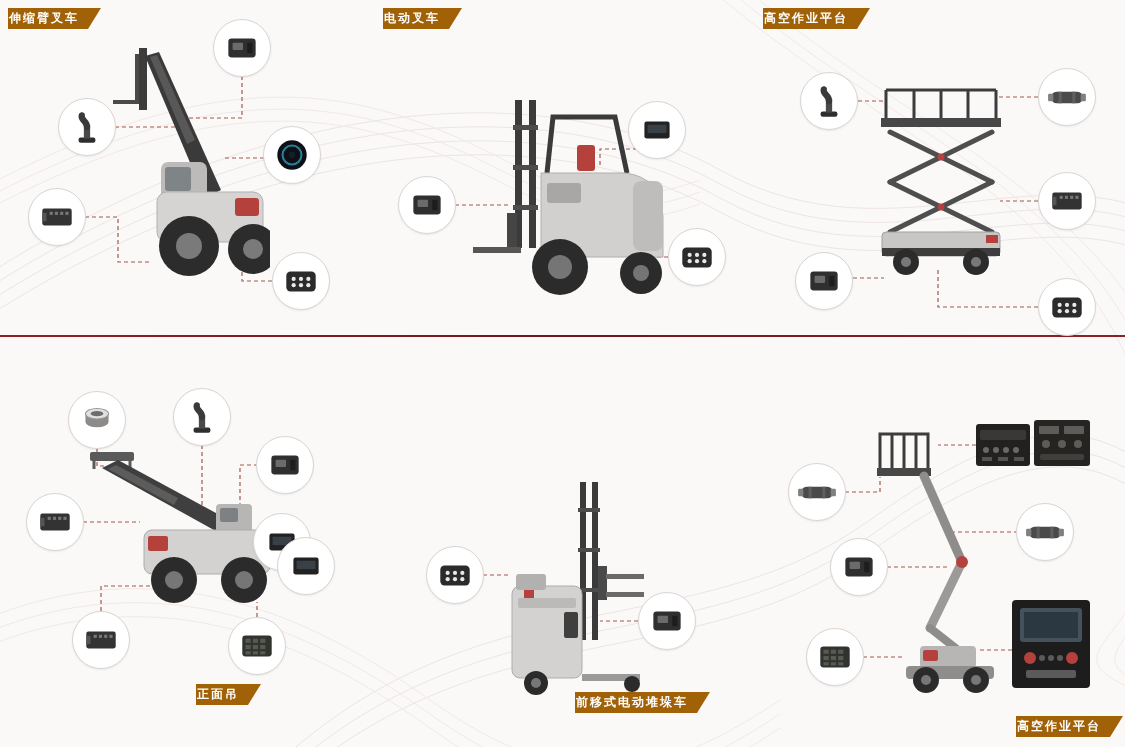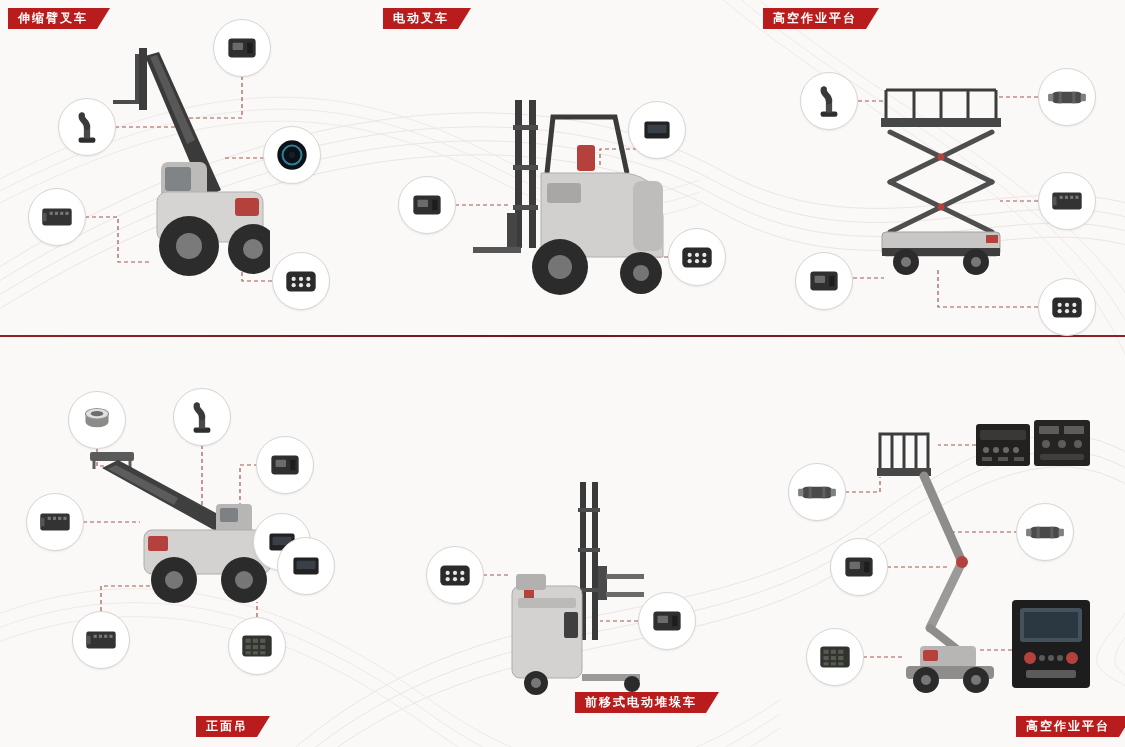--- a/index.html
+++ b/index.html
@@ -1,22 +1,22 @@
 <!DOCTYPE html>
 <html><head>
 <meta charset="utf-8">
 <style>
   *{margin:0;padding:0;box-sizing:border-box}
   body{font-family:"Liberation Sans",sans-serif;background:#ffffff}
   .canvas{position:relative;width:1125px;height:747px;background:#faf9f8;overflow:hidden}
   .layer{position:absolute;left:0;top:0;width:1125px;height:747px;pointer-events:none}
   .divider{position:absolute;left:0;top:335px;width:100%;height:2px;
            background:linear-gradient(90deg,#8e2126,#6f181c 50%,#8e2126)}
-  .ribbon{position:absolute;height:21px;line-height:21px;background:#b91c1c;color:#fff;
-          font-size:12px;font-weight:bold;letter-spacing:2px;padding:0 22px 0 10px;
+  .ribbon{position:absolute;height:21px;line-height:21px;background:#a16207;color:#fff;
+          font-size:12px;font-weight:bold;letter-spacing:2px;padding:0 22px 0 1px;
           clip-path:polygon(0 0,100% 0,calc(100% - 13px) 100%,0 100%);
           white-space:nowrap}
   .callout{position:absolute;width:58px;height:58px;border-radius:50%;background:#fff;
            border:1px solid #d9d5d3;box-shadow:0 1px 2px rgba(0,0,0,.07);
            display:flex;align-items:center;justify-content:center}
   .callout svg{width:42px;height:42px}
   .vehicle{position:absolute}
   .panel{position:absolute}
   .conn{stroke:#a3574f;stroke-width:1.2;stroke-dasharray:4 3;fill:none}
   .swirl{stroke:#ece5e3;fill:none;stroke-width:1}
@@ -157,21 +157,21 @@
     <path class="conn" d="M1018 532 H953"></path>
     <path class="conn" d="M976 445 H938"></path>
     <path class="conn" d="M1012 650 H980"></path>
   </svg>
 
   <div class="divider"></div>
 
   <div class="ribbon" style="left:8px;top:8px">伸缩臂叉车</div>
   <div class="ribbon" style="left:383px;top:8px">电动叉车</div>
   <div class="ribbon" style="left:763px;top:8px">高空作业平台</div>
-  <div class="ribbon" style="left:196px;top:716px">正面吊</div>
+  <div class="ribbon" style="left:196px;top:684px">正面吊</div>
   <div class="ribbon" style="left:575px;top:692px">前移式电动堆垛车</div>
   <div class="ribbon" style="left:1016px;top:716px">高空作业平台</div>
 
   <svg class="vehicle" style="left:95px;top:40px" width="175" height="240" viewBox="0 0 175 240">
     <path d="M18 62 h26 M42 14 v50" stroke="#4a4a4a" stroke-width="4" fill="none"></path>
     <rect x="44" y="8" width="8" height="62" fill="#3c3c3c"></rect>
     <polygon points="50,16 64,12 126,150 110,158" fill="#3a3a3a"></polygon>
     <polygon points="55,17 62,15 100,100 92,104" fill="#585858"></polygon>
     <rect x="66" y="122" width="46" height="52" rx="7" fill="#bdbbba"></rect>
     <rect x="70" y="127" width="26" height="24" rx="3" fill="#7f8487"></rect>

